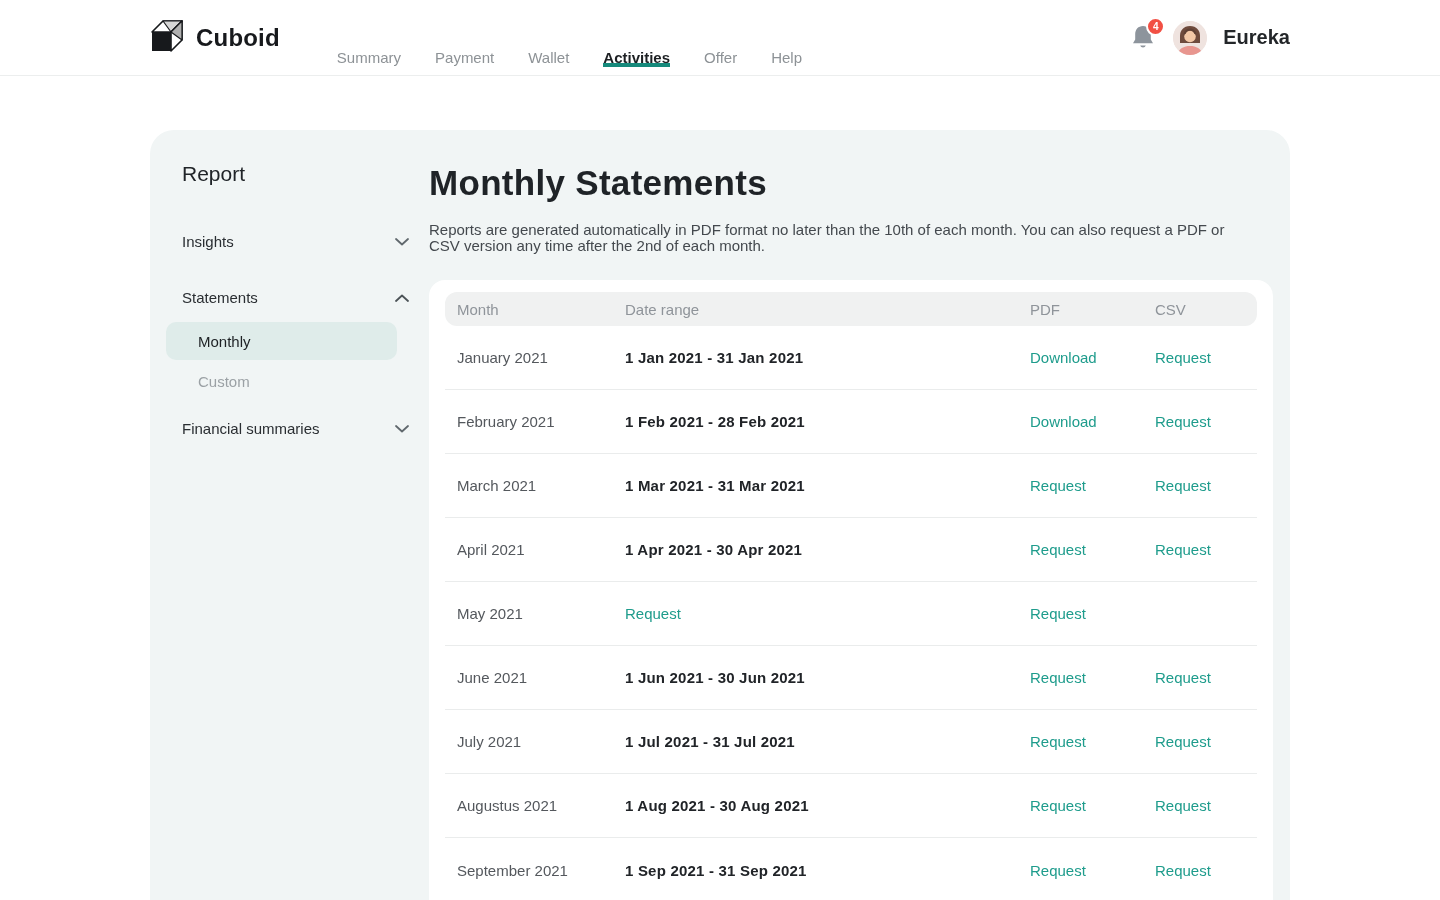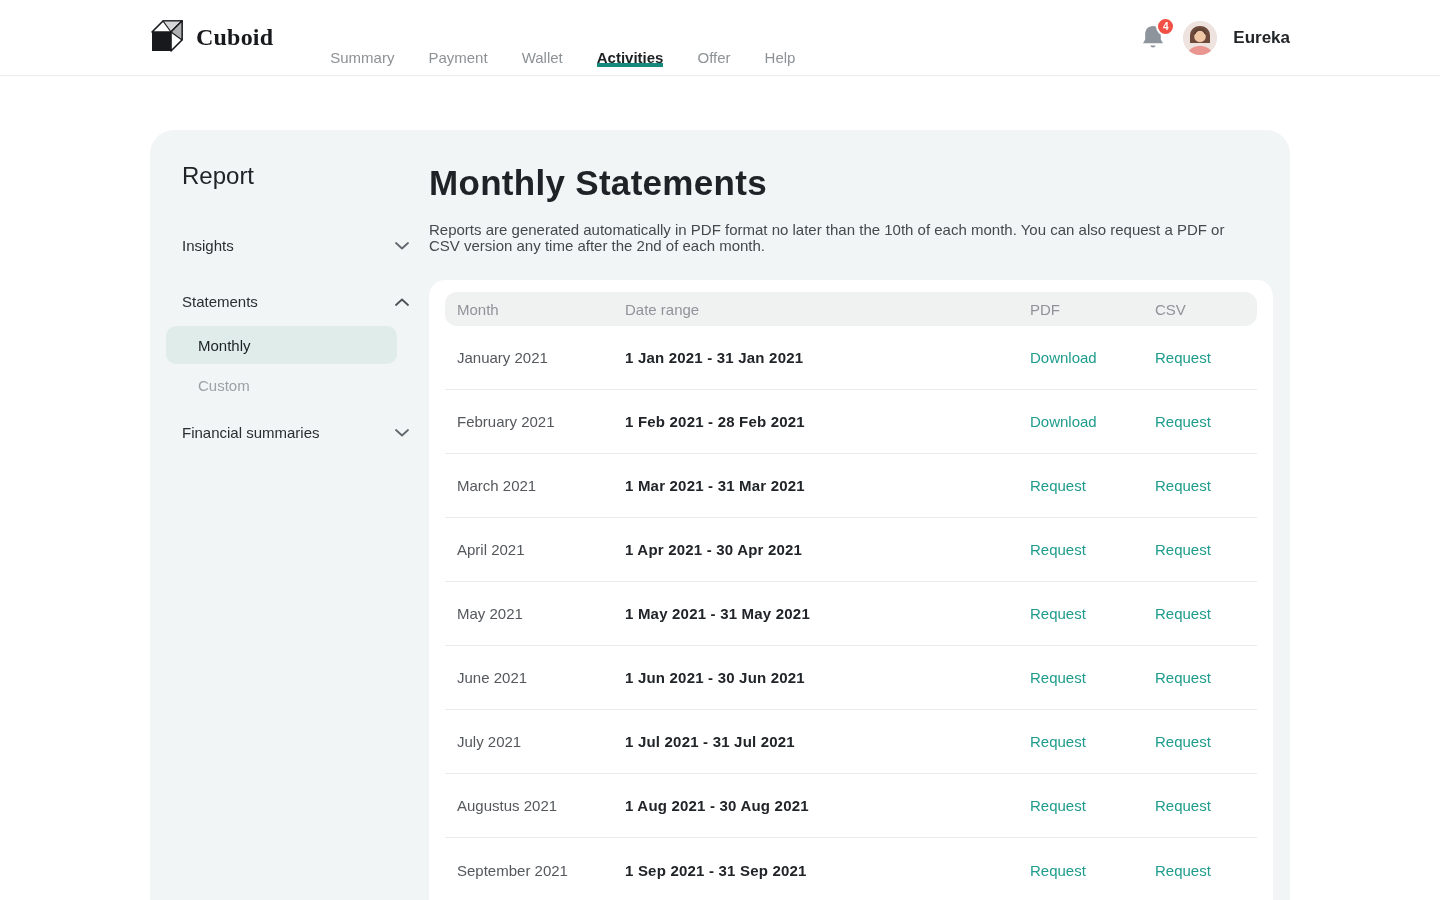--- a/index.html
+++ b/index.html
@@ -2,46 +2,46 @@
 <html style="--accent: #1e9c8c; --underline: #15897b; --badge: #f25044; --pill: #dfecea; --card-bg: #f1f5f5;"><head>
 <meta charset="utf-8">
 <style>
   * { margin:0; padding:0; box-sizing:border-box; }
   html,body { width:1440px; height:900px; overflow:hidden; background:#ffffff;
     font-family:"Liberation Sans", sans-serif; }
 
   
   .header { height:76px; display:flex; align-items:center; padding:0 150px;
     background:#fff; border-bottom:1px solid #eceeee; position:relative; }
-  .logo { display:flex; align-items:center; gap:12px; cursor:pointer;font-family:Liberation Serif, serif; }
+  .logo { display:flex; align-items:center; gap:12px; cursor:pointer; }
   .logo-text { font-size:24px; font-weight:700; color:#17191c; letter-spacing:.2px; }
   .nav { display:flex; margin-left:40px; height:56px;align-items:flex-end; }
   .nav-item { position:relative; display:flex; align-items:center; padding:0 17px;
     font-size:15px; color:#8d9296; cursor:pointer; }
   .nav-item.active { color:#1d2023; font-weight:700; }
   .nav-underline { display:none; }
   .nav-item.active .nav-underline { display:block; position:absolute; left:17px; right:17px;
     bottom:-1px; height:4px; background:var(--underline,#15897b); }
   .header-right { margin-left:auto; display:flex; align-items:center; gap:16px; }
   .bell-wrap { position:relative; width:26px; height:27px; cursor:pointer; }
   .badge { position:absolute; top:-7px; right:-8px; min-width:19px; height:19px;
     border-radius:50%; background:var(--badge,#f25044); color:#fff; font-size:10px;
     font-weight:700; display:flex; align-items:center; justify-content:center;
     border:2px solid #fff; }
   .avatar { width:34px; height:34px; border-radius:50%; overflow:hidden; cursor:pointer;
     background:#efe3df; flex-shrink:0; }
-  .user-name { font-size:17px; font-weight:600; color:#232629; }
+  .user-name { font-size:20px; font-weight:600; color:#232629; }
 
   
   .card { margin:54px 0 0 150px; width:1140px; height:830px;
     background:var(--card-bg,#f1f5f5); border-radius:24px; display:flex; }
 
   
   .sidebar { width:279px; flex-shrink:0; padding:32px 20px 0 32px; }
-  .report-title { font-size:24px; font-weight:500; color:#202428; }
+  .report-title { font-size:21px; font-weight:500; color:#202428; }
   .side-nav { margin-top:44px; }
   .side-section { display:flex; align-items:flex-end; justify-content:space-between;
     height:20px; margin-bottom:36px; cursor:pointer; }
   .side-section.expanded { margin-bottom:16px;gap:39px; }
   .side-label { font-size:15px; font-weight:500; color:#2a2e32; }
   .pill-item { margin-left:-16px; width:231px; height:38px; border-radius:10px;
     background:var(--pill,#dfecea); display:flex; align-items:center; padding-left:32px;
     font-size:15px; font-weight:500; color:#1d2124; cursor:pointer; }
   .sub-item { padding-left:16px; margin:13px 0 27px; font-size:15px; color:#9ba1a5;
     cursor:pointer; }
@@ -196,21 +196,20 @@
     <span class="link">Request</span>
   </div>
           <div class="t-row">
     <span class="cell-month">April 2021</span>
     <span class="cell-range">1 Apr 2021 - 30 Apr 2021</span>
     <span class="link">Request</span>
     <span class="link">Request</span>
   </div>
           <div class="t-row">
     <span class="cell-month">May 2021</span>
-    <span class="cell-range">1 May 2021 - 31 May 2021</span>
     <span class="link">Request</span>
     <span class="link">Request</span>
   </div>
           <div class="t-row">
     <span class="cell-month">June 2021</span>
     <span class="cell-range">1 Jun 2021 - 30 Jun 2021</span>
     <span class="link">Request</span>
     <span class="link">Request</span>
   </div>
           <div class="t-row">

